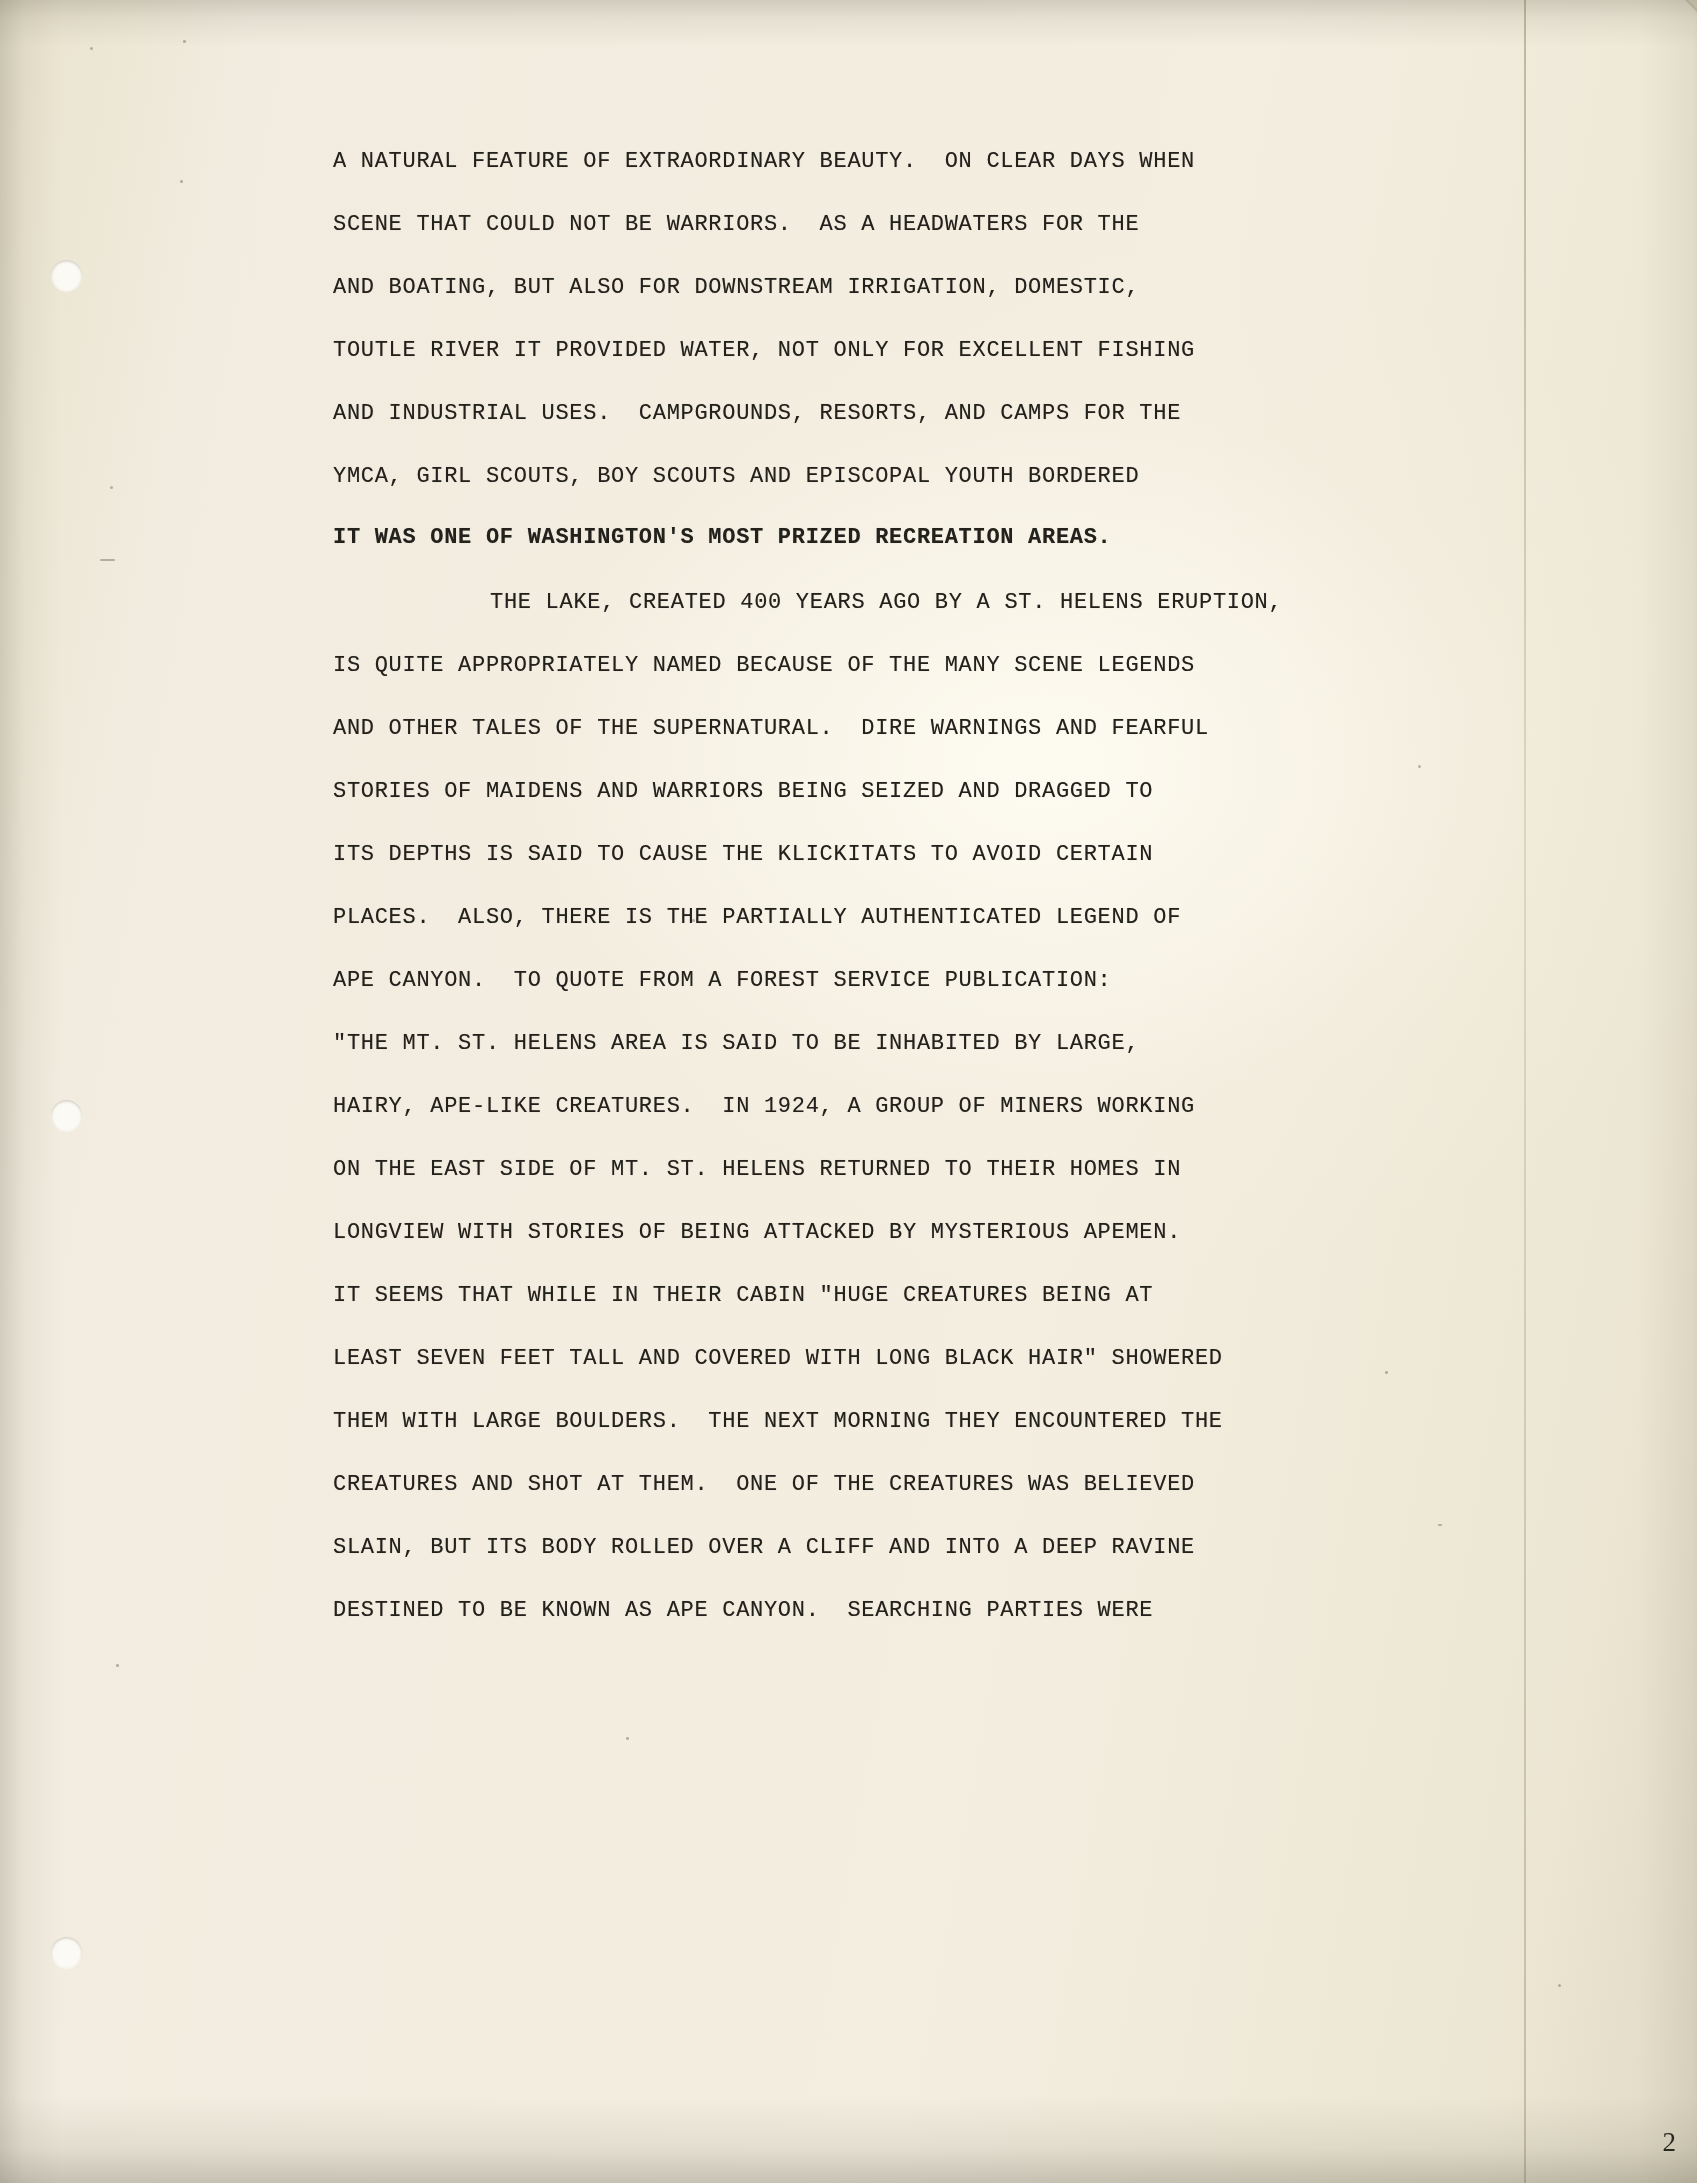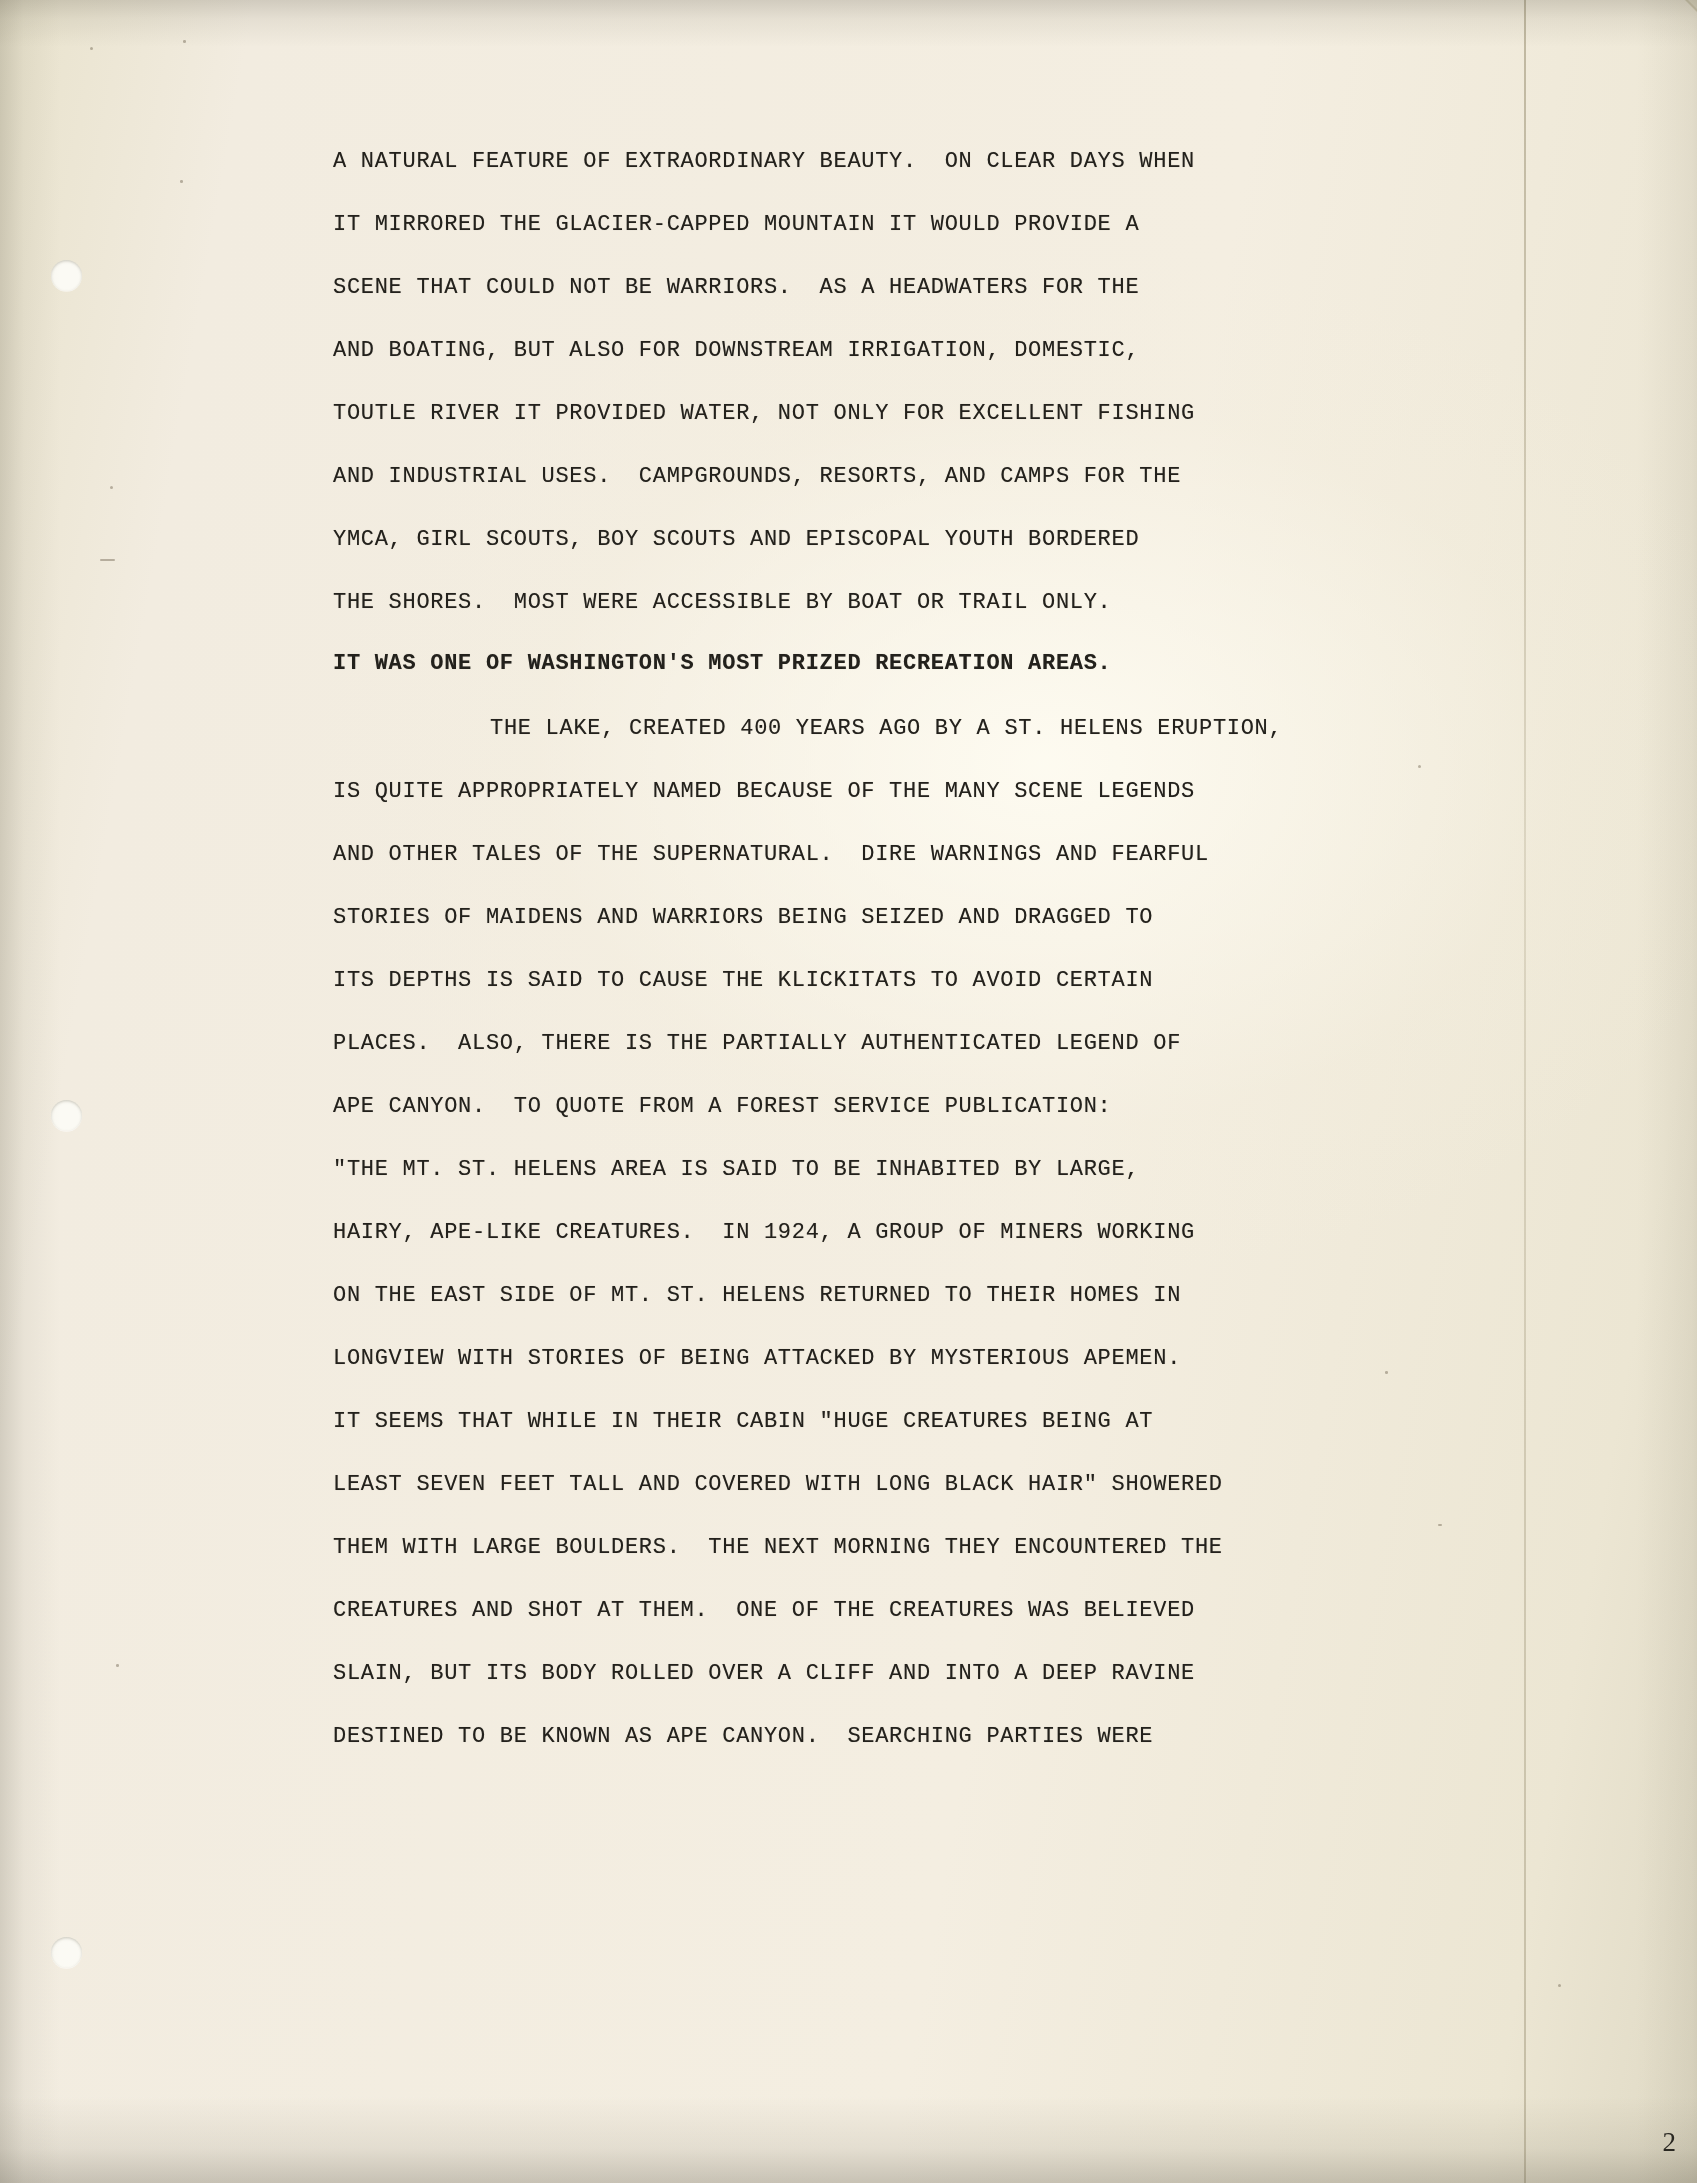--- a/index.html
+++ b/index.html
@@ -136,27 +136,25 @@
   <div class="paper-tone"></div>
 
   <div class="punch p1"></div>
   <div class="punch p2"></div>
   <div class="punch p3"></div>
 
   <div class="text-block">
 
     <div>
       <div class="line">A NATURAL FEATURE OF EXTRAORDINARY BEAUTY.  ON CLEAR DAYS WHEN</div>
-      <div class="line">IT MIRRORED THE GLACIER-CAPPED MOUNTAIN IT WOULD PROVIDE A</div>
       <div class="line">SCENE THAT COULD NOT BE WARRIORS.  AS A HEADWATERS FOR THE</div>
       <div class="line">AND BOATING, BUT ALSO FOR DOWNSTREAM IRRIGATION, DOMESTIC,</div>
       <div class="line">TOUTLE RIVER IT PROVIDED WATER, NOT ONLY FOR EXCELLENT FISHING</div>
       <div class="line">AND INDUSTRIAL USES.  CAMPGROUNDS, RESORTS, AND CAMPS FOR THE</div>
       <div class="line">YMCA, GIRL SCOUTS, BOY SCOUTS AND EPISCOPAL YOUTH BORDERED</div>
-      <div class="line">THE SHORES.  MOST WERE ACCESSIBLE BY BOAT OR TRAIL ONLY.</div>
       <div class="line tight">IT WAS ONE OF WASHINGTON'S MOST PRIZED RECREATION AREAS.</div>
     </div>
     <div class="para-gap"></div>
 
     <div>
       <div class="line indent">THE LAKE, CREATED 400 YEARS AGO BY A ST. HELENS ERUPTION,</div>
       <div class="line">IS QUITE APPROPRIATELY NAMED BECAUSE OF THE MANY SCENE LEGENDS</div>
       <div class="line">AND OTHER TALES OF THE SUPERNATURAL.  DIRE WARNINGS AND FEARFUL</div>
       <div class="line">STORIES OF MAIDENS AND WARRIORS BEING SEIZED AND DRAGGED TO</div>
       <div class="line">ITS DEPTHS IS SAID TO CAUSE THE KLICKITATS TO AVOID CERTAIN</div>

